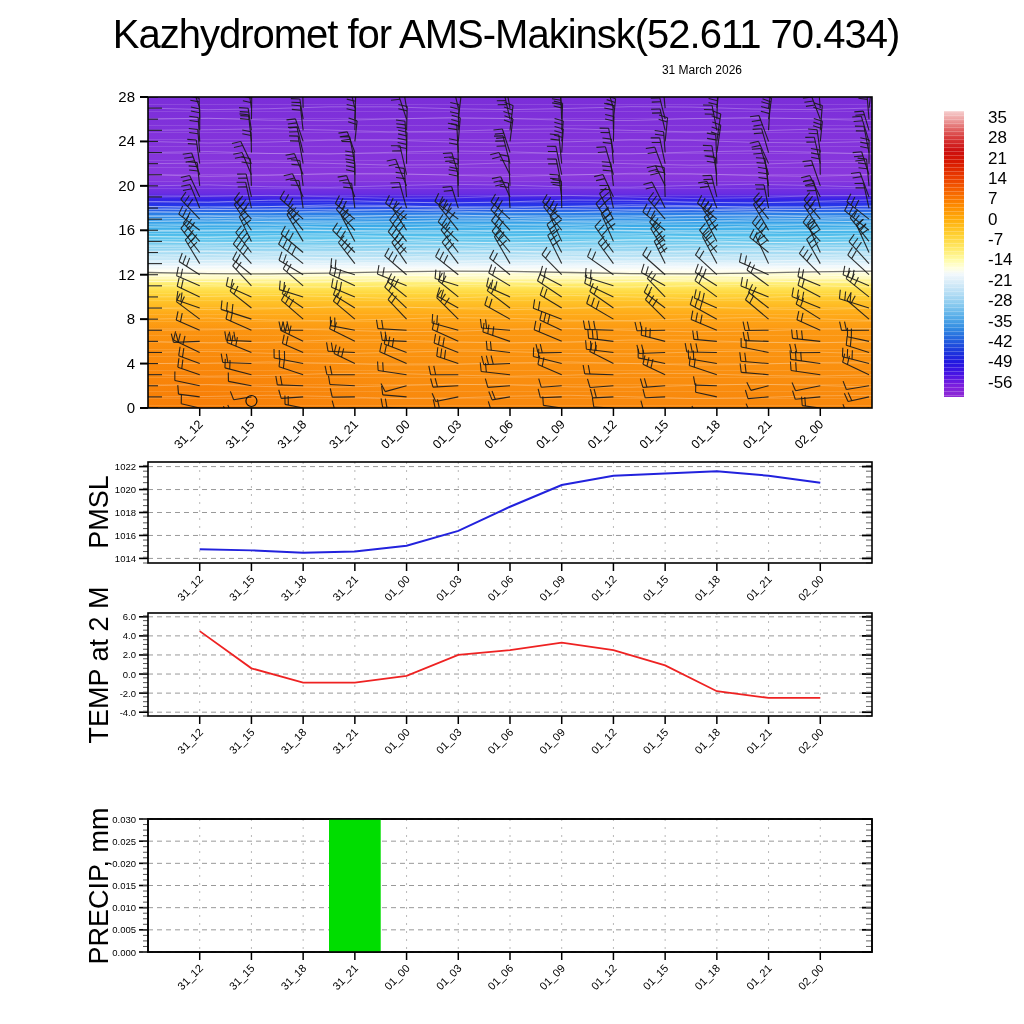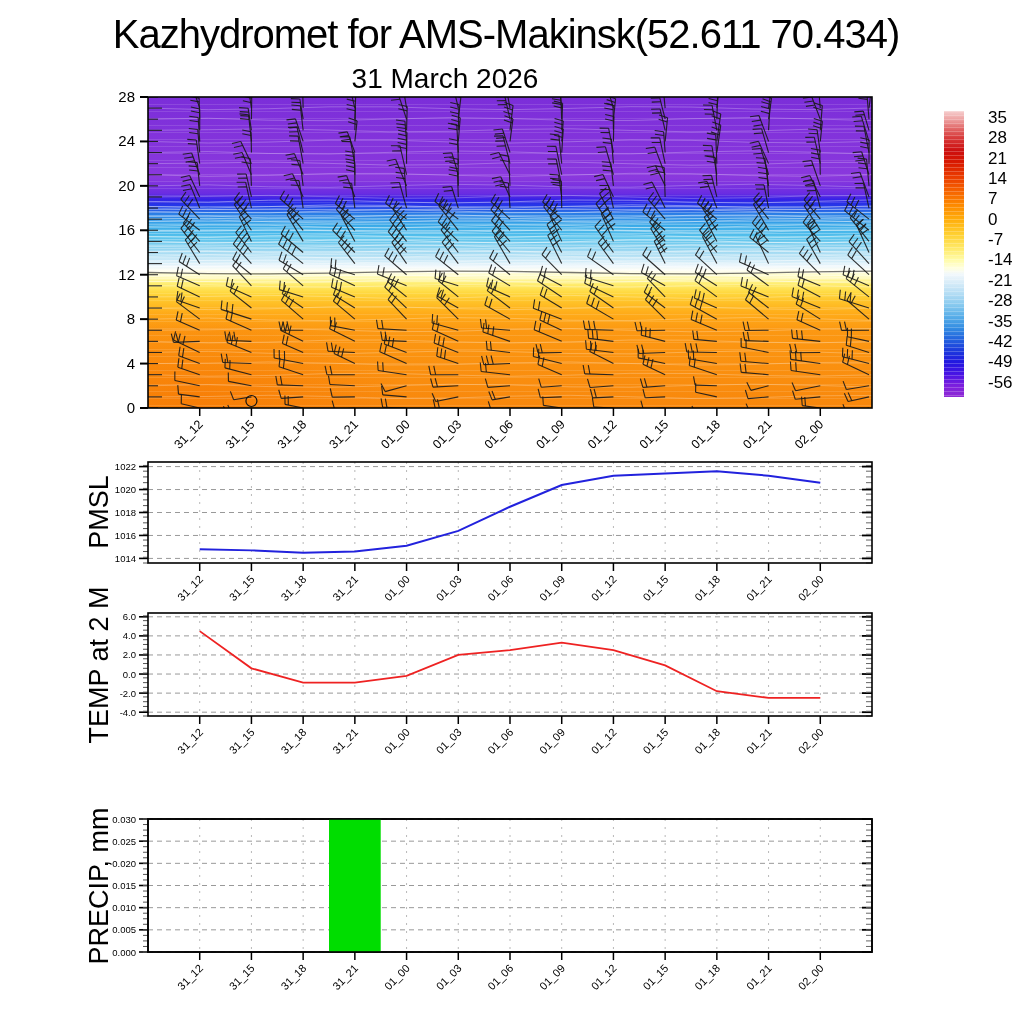--- a/index.html
+++ b/index.html
@@ -1,20 +1,20 @@
 <!DOCTYPE html>
 <html><head>
 <meta charset="utf-8">
 <style>
   html,body{margin:0;padding:0;background:#fff;}
   .stage{position:relative;width:1024px;height:1024px;background:#fff;overflow:hidden;
          font-family:"Liberation Sans",sans-serif;color:#000;padding-left:45px;}
   .title{position:absolute;left:0;top:12px;width:1012px;text-align:center;
          font-size:40px;letter-spacing:-1px;}
-  .subtitle{position:absolute;left:148px;top:63px;width:594px;text-align:center;font-size:28px;}
+  .subtitle{position:absolute;left:148px;top:63px;width:594px;text-align:right;font-size:12px;}
   .xsec-bg{position:absolute;left:148px;top:97px;width:724px;height:311px;}
   .xsec-pocket{position:absolute;left:148px;top:97px;width:724px;height:311px;
          background:radial-gradient(ellipse 42% 46% at 6% 100%, rgba(247,117,0,.55), rgba(247,117,0,0) 70%);}
   .xsec-striate1{position:absolute;left:148px;top:97px;width:724px;height:311px;
          background:repeating-linear-gradient(to bottom, rgba(255,255,255,.12) 0 1px, rgba(255,255,255,0) 1px 7px);}
   .xsec-striate2{position:absolute;left:148px;top:206px;width:724px;height:78px;
          background:repeating-linear-gradient(to bottom, rgba(255,255,255,.28) 0 1px, rgba(255,255,255,0) 1px 3px);}
   .legend-bar{position:absolute;left:944px;top:111px;width:20px;height:286px;}
   .legend-striate{position:absolute;left:944px;top:111px;width:20px;height:286px;
          background:repeating-linear-gradient(to bottom, rgba(255,255,255,.22) 0 1px, rgba(255,255,255,0) 1px 4px);}

